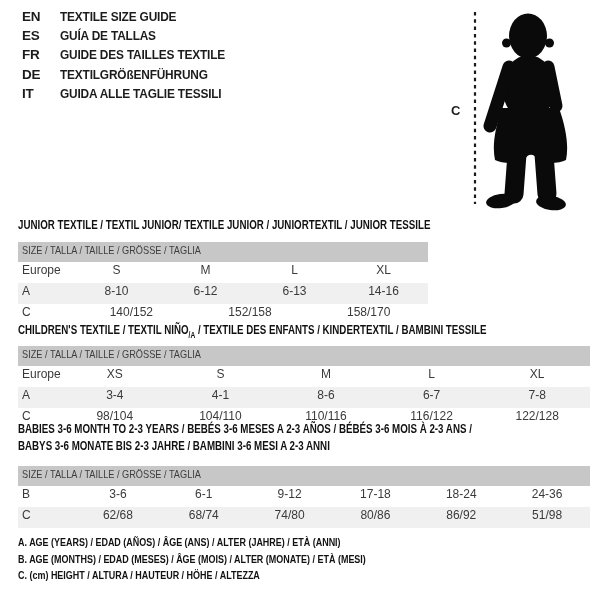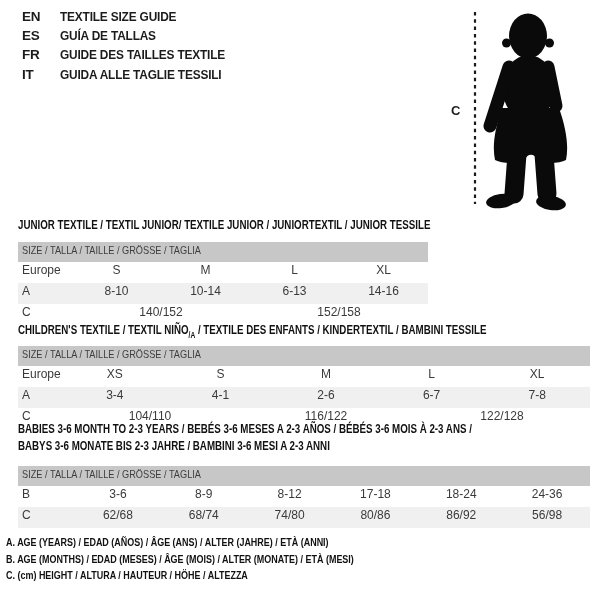--- a/index.html
+++ b/index.html
@@ -50,41 +50,45 @@
   .thead-text {
     display:inline-block; font-size:11.5px; padding-left:5px;
     transform:scaleX(.8); transform-origin:0 50%;
   }
   .trow { display:flex; height:21px; line-height:16.5px; font-size:12px; color:var(--ttext,#3a3a3a); }
   .size-table > :nth-child(3) { background:var(--shade-bg,#f0f0f0); }
   .tcell { flex:1 1 0; text-align:center; white-space:nowrap; }
   .tcell.label { flex:0 0 var(--label-w); text-align:left; padding-left:4px; overflow:visible; }
 
   
-  .footnotes { position:absolute; left:6px; top:534px; }
+  .footnotes { position:absolute; left:18px; top:534px; }
   .footnote {
     font-weight:700; font-size:11.5px; line-height:16.6px; color:#111;
     white-space:nowrap; transform:scaleX(.78); transform-origin:0 50%;
   }
 </style>
 </head>
 <body style="--bar-bg: #c7c7c7; --shade-bg: #f0f0f0; --text: #1c1c1c; --ttext: #3a3a3a; --sil: #0a0a0a;">
 
 <div class="lang-block">
   <div class="lang-row">
     <span class="lang-code">EN</span>
     <span class="lang-title">TEXTILE SIZE GUIDE</span>
   </div>
   <div class="lang-row">
     <span class="lang-code">ES</span>
     <span class="lang-title">GUÍA DE TALLAS</span>
   </div>
   <div class="lang-row">
     <span class="lang-code">FR</span>
     <span class="lang-title">GUIDE DES TAILLES TEXTILE</span>
+  </div>
+  <div class="lang-row">
+    <span class="lang-code">DE</span>
+    <span class="lang-title">TEXTILGRÖßENFÜHRUNG</span>
   </div>
   <div class="lang-row">
     <span class="lang-code">IT</span>
     <span class="lang-title">GUIDA ALLE TAGLIE TESSILI</span>
   </div>
 </div>
 
 <div class="figure">
   <span class="measure-label">C</span>
   <svg width="158" height="208" viewBox="0 0 158 208" aria-hidden="true">
@@ -111,81 +115,84 @@
     <div class="trow">
       <div class="tcell label">Europe</div>
       <div class="tcell">S</div>
       <div class="tcell">M</div>
       <div class="tcell">L</div>
       <div class="tcell">XL</div>
     </div>
     <div class="trow">
       <div class="tcell label">A</div>
       <div class="tcell">8-10</div>
-      <div class="tcell">10-14</div>
+      <div class="tcell">6-12</div>
       <div class="tcell">6-13</div>
       <div class="tcell">14-16</div>
     </div>
     <div class="trow">
       <div class="tcell label">C</div>
       <div class="tcell">140/152</div>
       <div class="tcell">152/158</div>
+      <div class="tcell">158/170</div>
     </div>
   </div>
 
 <div class="sec-title t2-title"><span>CHILDREN'S TEXTILE / TEXTIL NIÑO</span><sub>/A</sub><span> / TEXTILE DES ENFANTS / KINDERTEXTIL / BAMBINI TESSILE</span></div>
 <div class="size-table t-children">
     <div class="thead"><span class="thead-text">SIZE / TALLA / TAILLE / GRÖSSE / TAGLIA</span></div>
     <div class="trow">
       <div class="tcell label">Europe</div>
       <div class="tcell">XS</div>
       <div class="tcell">S</div>
       <div class="tcell">M</div>
       <div class="tcell">L</div>
       <div class="tcell">XL</div>
     </div>
     <div class="trow">
       <div class="tcell label">A</div>
       <div class="tcell">3-4</div>
       <div class="tcell">4-1</div>
-      <div class="tcell">2-6</div>
+      <div class="tcell">8-6</div>
       <div class="tcell">6-7</div>
       <div class="tcell">7-8</div>
     </div>
     <div class="trow">
       <div class="tcell label">C</div>
+      <div class="tcell">98/104</div>
       <div class="tcell">104/110</div>
+      <div class="tcell">110/116</div>
       <div class="tcell">116/122</div>
       <div class="tcell">122/128</div>
     </div>
   </div>
 
 <div class="sec-title t3-title">
   <div>BABIES 3-6 MONTH TO 2-3 YEARS / BEBÉS 3-6 MESES A 2-3 AÑOS / BÉBÉS 3-6 MOIS À 2-3 ANS /</div>
   <div>BABYS 3-6 MONATE BIS 2-3 JAHRE / BAMBINI 3-6 MESI A 2-3 ANNI</div>
 </div>
 <div class="size-table t-babies">
     <div class="thead"><span class="thead-text">SIZE / TALLA / TAILLE / GRÖSSE / TAGLIA</span></div>
     <div class="trow">
       <div class="tcell label">B</div>
       <div class="tcell">3-6</div>
-      <div class="tcell">8-9</div>
-      <div class="tcell">8-12</div>
+      <div class="tcell">6-1</div>
+      <div class="tcell">9-12</div>
       <div class="tcell">17-18</div>
       <div class="tcell">18-24</div>
       <div class="tcell">24-36</div>
     </div>
     <div class="trow">
       <div class="tcell label">C</div>
       <div class="tcell">62/68</div>
       <div class="tcell">68/74</div>
       <div class="tcell">74/80</div>
       <div class="tcell">80/86</div>
       <div class="tcell">86/92</div>
-      <div class="tcell">56/98</div>
+      <div class="tcell">51/98</div>
     </div>
   </div>
 
 <div class="footnotes">
   <div class="footnote">A. AGE (YEARS) / EDAD (AÑOS) / ÂGE (ANS) / ALTER (JAHRE) / ETÀ (ANNI)</div>
   <div class="footnote">B. AGE (MONTHS) / EDAD (MESES) / ÂGE (MOIS) / ALTER (MONATE) / ETÀ (MESI)</div>
   <div class="footnote">C. (cm) HEIGHT / ALTURA / HAUTEUR / HÖHE / ALTEZZA</div>
 </div>
 
 </body></html>

